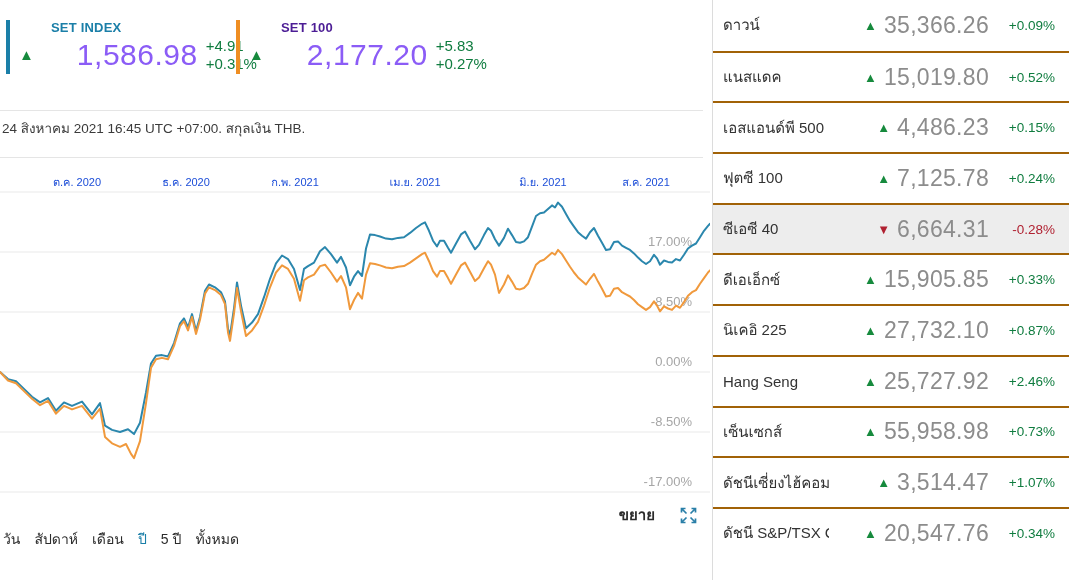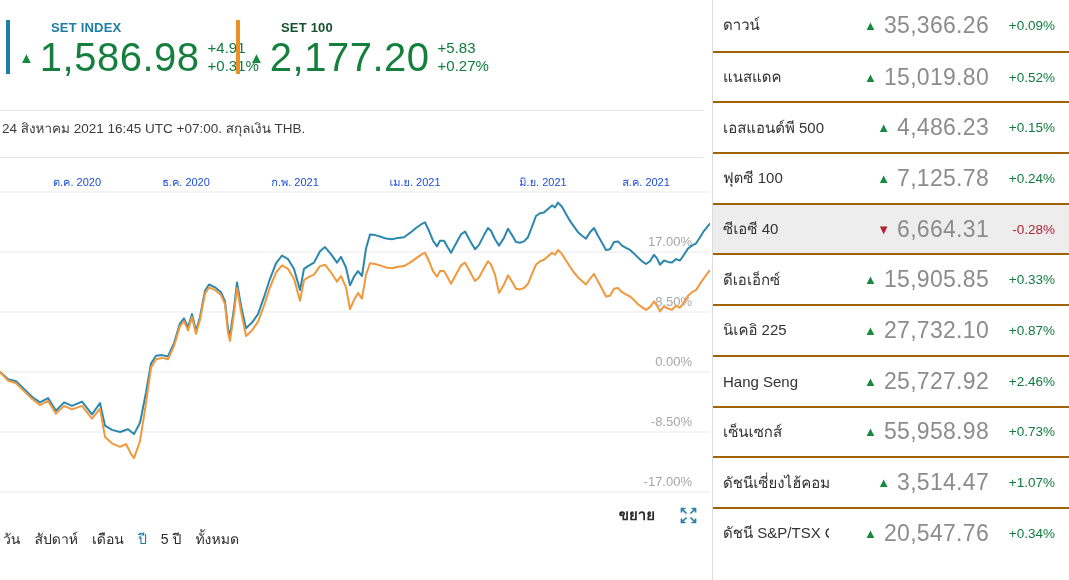--- a/index.html
+++ b/index.html
@@ -10,21 +10,21 @@
   }
   
   .left-panel{position:absolute;left:0;top:0;width:710px;height:580px;background:#fff;}
   .quote-card{position:absolute;top:20px;display:flex;cursor:pointer;}
   .quote-card.card1{left:6px;}
   .quote-card.card2{left:236px;}
   .accent-bar{width:4px;height:54px;margin-right:9px;}
   .q-label{font-size:13px;font-weight:700;letter-spacing:.2px;margin-bottom:2px;margin-left:32px;}
   .q-row{display:flex;align-items:center;}
   .q-tri{font-size:15px;color:#168a3d;margin-right:6px;line-height:1;}
-  .q-value{font-size:40px;color:#15803d;letter-spacing:.5px;line-height:1;}
+  .q-value{font-size:30px;color:#8b5cf6;letter-spacing:.5px;line-height:1;margin-left:37px;}
   .q-chg{margin-left:8px;font-size:15px;color:#0f7c3f;line-height:1.18;}
   .divider-h{position:absolute;left:0;width:703px;height:1px;background:#e5e5e5;}
   .timestamp{position:absolute;left:2px;top:117px;font-size:13.5px;color:#3b3b3b;}
   .xlabel-row{position:absolute;left:0;top:161px;width:710px;height:22px;}
   .xlabel{position:absolute;top:12px;transform:translateX(-50%);font-size:11px;color:#1d4ed8;white-space:nowrap;}
   .chart-wrap{position:absolute;left:0;top:185px;width:710px;height:320px;cursor:crosshair;}
   .expand-row{position:absolute;top:503px;right:12px;display:flex;align-items:center;gap:24px;cursor:pointer;}
   .expand-text{font-size:15px;font-weight:700;color:#2b2b2b;}
   .range-row{position:absolute;left:3px;top:528px;display:flex;gap:14px;font-size:14px;color:#2b2b2b;}
   .range-item{cursor:pointer;}
@@ -61,21 +61,21 @@
           <span>+4.91</span><br>
           <span>+0.31%</span>
         </span>
       </div>
     </div>
   </div>
 
   <div class="quote-card card2">
     <div class="accent-bar" style="background:#ef8e22"></div>
     <div>
-      <div class="q-label" style="color:#14532d">SET 100</div>
+      <div class="q-label" style="color:#4c1d95">SET 100</div>
       <div class="q-row">
         <span class="q-tri">▲</span>
         <span class="q-value">2,177.20</span>
         <span class="q-chg">
           <span>+5.83</span><br>
           <span>+0.27%</span>
         </span>
       </div>
     </div>
   </div>

